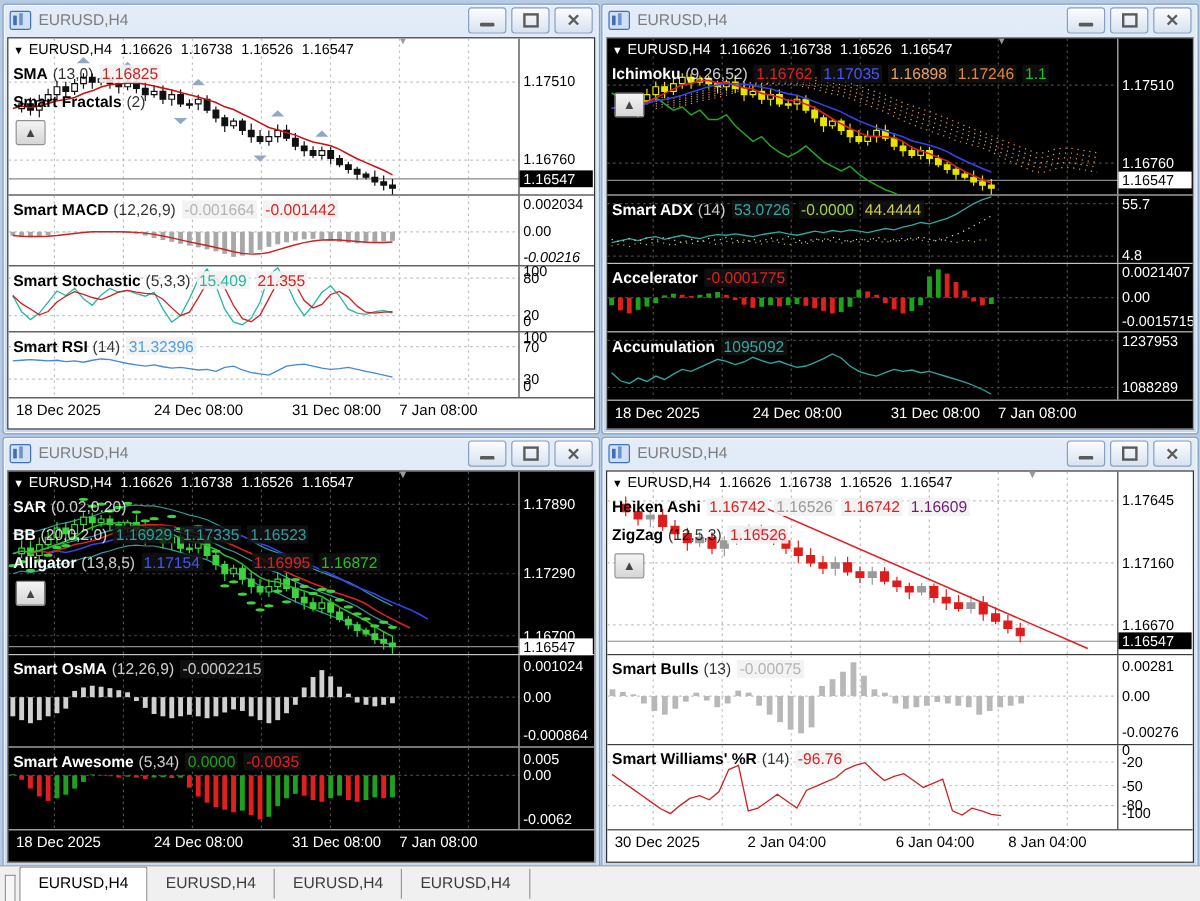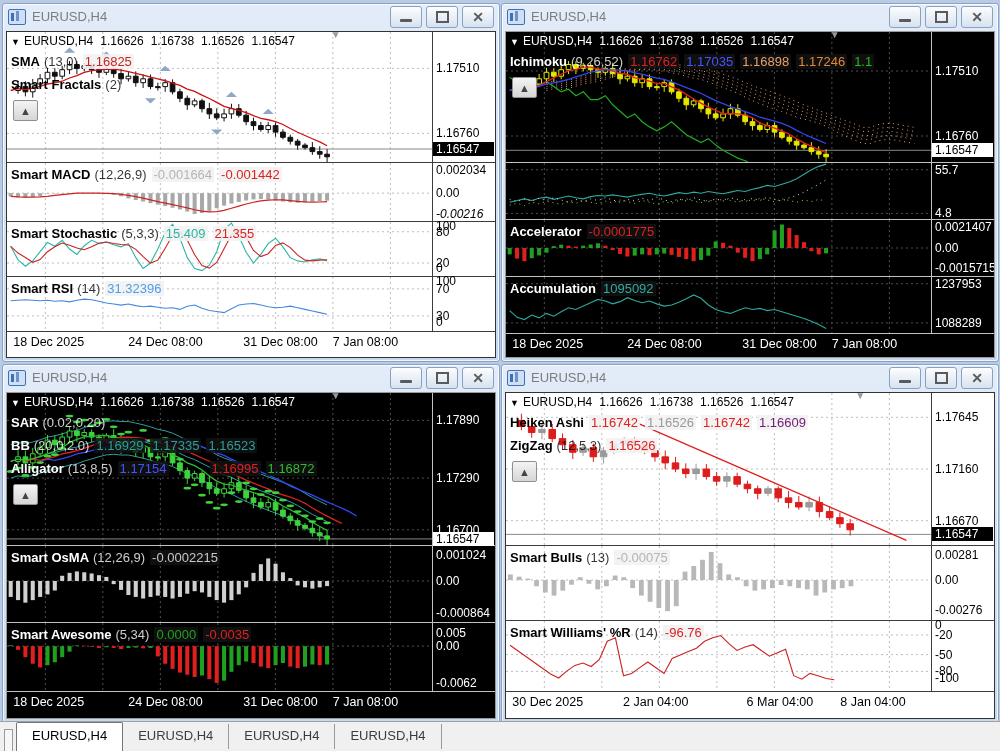--- a/index.html
+++ b/index.html
@@ -432,20 +432,21 @@
             <polyline points="49.5,0 49.5,100" fill="none" stroke="var(--grid)" stroke-width="1" vector-effect="non-scaling-stroke" stroke-dasharray="2 3"></polyline>
             <polyline points="63,0 63,100" fill="none" stroke="var(--grid)" stroke-width="1" vector-effect="non-scaling-stroke" stroke-dasharray="2 3"></polyline>
             <polyline points="76.5,0 76.5,100" fill="none" stroke="var(--grid)" stroke-width="1" vector-effect="non-scaling-stroke" stroke-dasharray="2 3"></polyline>
             <polyline points="90,0 90,100" fill="none" stroke="var(--grid)" stroke-width="1" vector-effect="non-scaling-stroke" stroke-dasharray="2 3"></polyline>
             <polyline points="0,12 100,12" fill="none" stroke="var(--grid)" stroke-width="1" vector-effect="non-scaling-stroke" stroke-dasharray="2 3"></polyline>
             <polyline points="0,90 100,90" fill="none" stroke="var(--grid)" stroke-width="1" vector-effect="non-scaling-stroke" stroke-dasharray="2 3"></polyline>
             <polyline points="0.86,70.00 2.59,67.00 4.32,64.00 6.05,67.00 7.77,63.00 9.50,61.00 11.23,65.00 12.95,62.00 14.68,59.00 16.41,62.00 18.14,64.00 19.86,60.00 21.59,58.00 23.32,59.00 25.05,57.00 26.77,59.00 28.50,61.00 30.23,58.00 31.95,56.00 33.68,54.00 35.41,57.00 37.14,59.00 38.86,56.00 40.59,53.00 42.32,55.00 44.05,52.00 45.77,54.00 47.50,51.00 49.23,53.00 50.95,55.00 52.68,52.00 54.41,49.00 56.14,51.00 57.86,47.00 59.59,44.00 61.32,40.00 63.05,42.00 64.77,38.00 66.50,34.00 68.23,28.00 69.95,20.00 71.68,12.00 73.41,6.00 75.14,2.00" fill="none" stroke="#2fa8a0" stroke-width="1.1" vector-effect="non-scaling-stroke"></polyline>
             <polyline points="0.86,75.00 2.59,72.00 4.32,76.00 6.05,70.00 7.77,73.00 9.50,68.00 11.23,71.00 12.95,74.00 14.68,69.00 16.41,72.00 18.14,67.00 19.86,70.00 21.59,73.00 23.32,68.00 25.05,71.00 26.77,66.00 28.50,69.00 30.23,72.00 31.95,67.00 33.68,70.00 35.41,74.00 37.14,69.00 38.86,72.00 40.59,67.00 42.32,64.00 44.05,68.00 45.77,71.00 47.50,66.00 49.23,69.00 50.95,64.00 52.68,67.00 54.41,70.00 56.14,65.00 57.86,68.00 59.59,63.00 61.32,66.00 63.05,69.00 64.77,64.00 66.50,67.00 68.23,70.00 69.95,66.00 71.68,69.00 73.41,65.00 75.14,68.00" fill="none" stroke="#aaca50" stroke-width="1" vector-effect="non-scaling-stroke" stroke-dasharray="1 4"></polyline>
             <polyline points="0.86,65.00 2.59,69.00 4.32,64.00 6.05,68.00 7.77,63.00 9.50,67.00 11.23,62.00 12.95,66.00 14.68,70.00 16.41,65.00 18.14,69.00 19.86,64.00 21.59,67.00 23.32,62.00 25.05,66.00 26.77,70.00 28.50,65.00 30.23,68.00 31.95,63.00 33.68,67.00 35.41,61.00 37.14,66.00 38.86,69.00 40.59,64.00 42.32,68.00 44.05,62.00 45.77,66.00 47.50,69.00 49.23,64.00 50.95,68.00 52.68,62.00 54.41,65.00 56.14,69.00 57.86,63.00 59.59,67.00 61.32,61.00 63.05,65.00 64.77,68.00 66.50,62.00 68.23,58.00 69.95,52.00 71.68,45.00 73.41,38.00 75.14,30.00" fill="none" stroke="#dddddd" stroke-width="1" vector-effect="non-scaling-stroke" stroke-dasharray="1 4"></polyline>
           </svg>
+          <div class="irow" style="top: 4px;"><span class="iname">Smart ADX</span><span class="iparams">(14)</span><span class="chip" style="color: rgb(47, 168, 160);">53.0726</span><span class="chip" style="color: rgb(159, 211, 79);">-0.0000</span><span class="chip" style="color: rgb(207, 207, 79);">44.4444</span></div>
           <div class="ax">
             <span class="al" style="top: 12%;">55.7</span>
             <span class="al" style="top: 90%;">4.8</span>
           </div>
         </div>
         <div class="panel" style="height: 56px;">
           <svg viewBox="0 0 100 100" preserveAspectRatio="none">
             <polyline points="9,0 9,100" fill="none" stroke="var(--grid)" stroke-width="1" vector-effect="non-scaling-stroke" stroke-dasharray="2 3"></polyline>
             <polyline points="22.5,0 22.5,100" fill="none" stroke="var(--grid)" stroke-width="1" vector-effect="non-scaling-stroke" stroke-dasharray="2 3"></polyline>
             <polyline points="36,0 36,100" fill="none" stroke="var(--grid)" stroke-width="1" vector-effect="non-scaling-stroke" stroke-dasharray="2 3"></polyline>
@@ -1028,21 +1029,21 @@
             <span class="al" style="top: 6%;">0</span>
             <span class="al" style="top: 20%;">-20</span>
             <span class="al" style="top: 48%;">-50</span>
             <span class="al" style="top: 72%;">-80</span>
             <span class="al" style="top: 82%;">-100</span>
           </div>
         </div>
         <div class="drow">
           <span class="dlab" style="left: calc(1% + 1.38px);">30 Dec 2025</span>
           <span class="dlab" style="left: calc(27% - 14.74px);">2 Jan 04:00</span>
-          <span class="dlab" style="left: calc(56% - 32.72px);">6 Mar 04:00</span>
+          <span class="dlab" style="left: calc(56% - 32.72px);">6 Jan 04:00</span>
           <span class="dlab" style="left: calc(78% - 46.36px);">8 Jan 04:00</span>
         </div>
       </div>
     </div>
   </div>
 <div id="tabs">
     <span class="stub"></span>
     <span class="tab active">EURUSD,H4</span>
     <span class="tab">EURUSD,H4</span>
     <span class="tab">EURUSD,H4</span>

